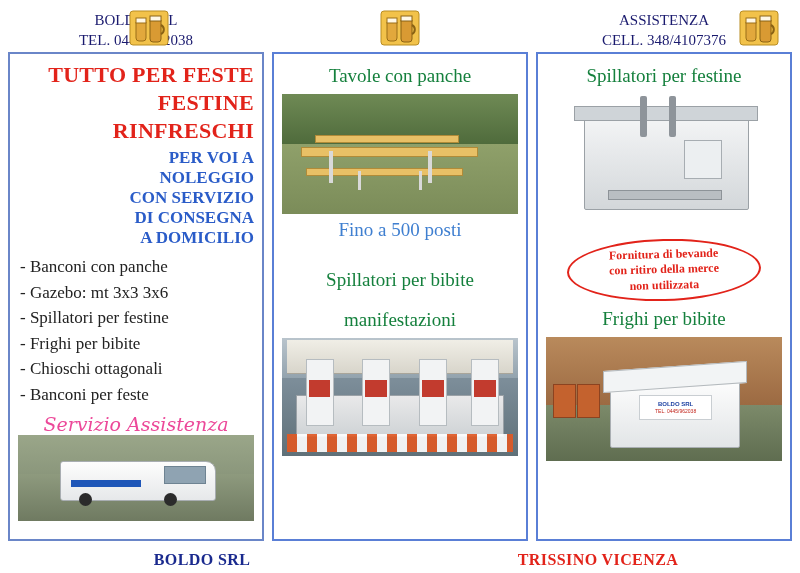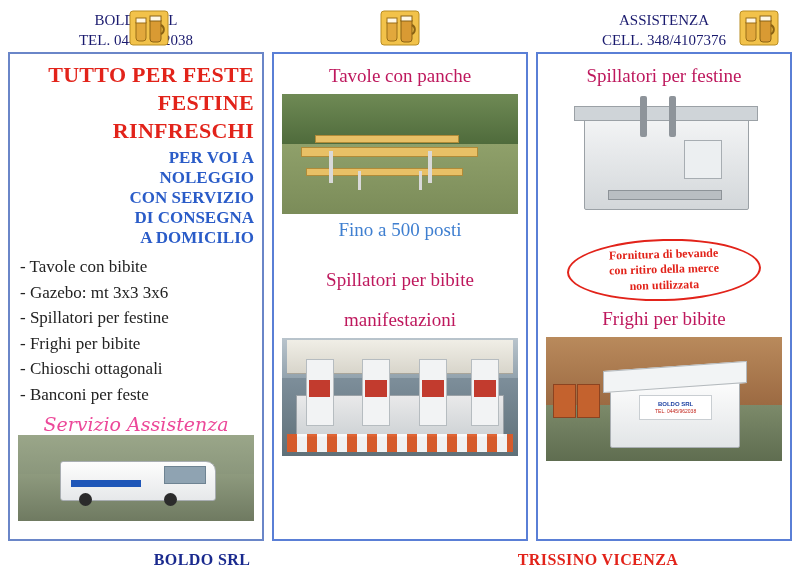--- a/index.html
+++ b/index.html
@@ -100,21 +100,21 @@
     font-size: 19px;
     text-align: center;
     font-style: italic;
     font-family: "DejaVu Serif", serif;
     margin-top: 6px;
   }
 
   
   .caption {
     text-align: center;
-    color: #be185d;
+    color: #15803d;
     font-size: 19px;
     line-height: 1.25;
     margin: 4px 0 6px 0;
   }
   .caption.blue-light { color: #3f7fd0; }
   .caption.tight { margin-top: 2px; }
 
   
   .photo {
     width: 100%;
@@ -302,21 +302,21 @@
 
       <div class="blue-caps">
         <div>PER VOI A</div>
         <div>NOLEGGIO</div>
         <div>CON SERVIZIO</div>
         <div>DI CONSEGNA</div>
         <div>A DOMICILIO</div>
       </div>
 
       <ul class="list">
-        <li>- Tavole con bibite</li>
+        <li>- Banconi con panche</li>
         <li>- Gazebo: mt 3x3 3x6</li>
         <li>- Spillatori per festine</li>
         <li>- Frighi per bibite</li>
         <li>- Chioschi ottagonali</li>
         <li>- Banconi per feste</li>
       </ul>
 
       <div class="script-red">Servizio Assistenza</div>
 
       <div class="photo ph-van">

